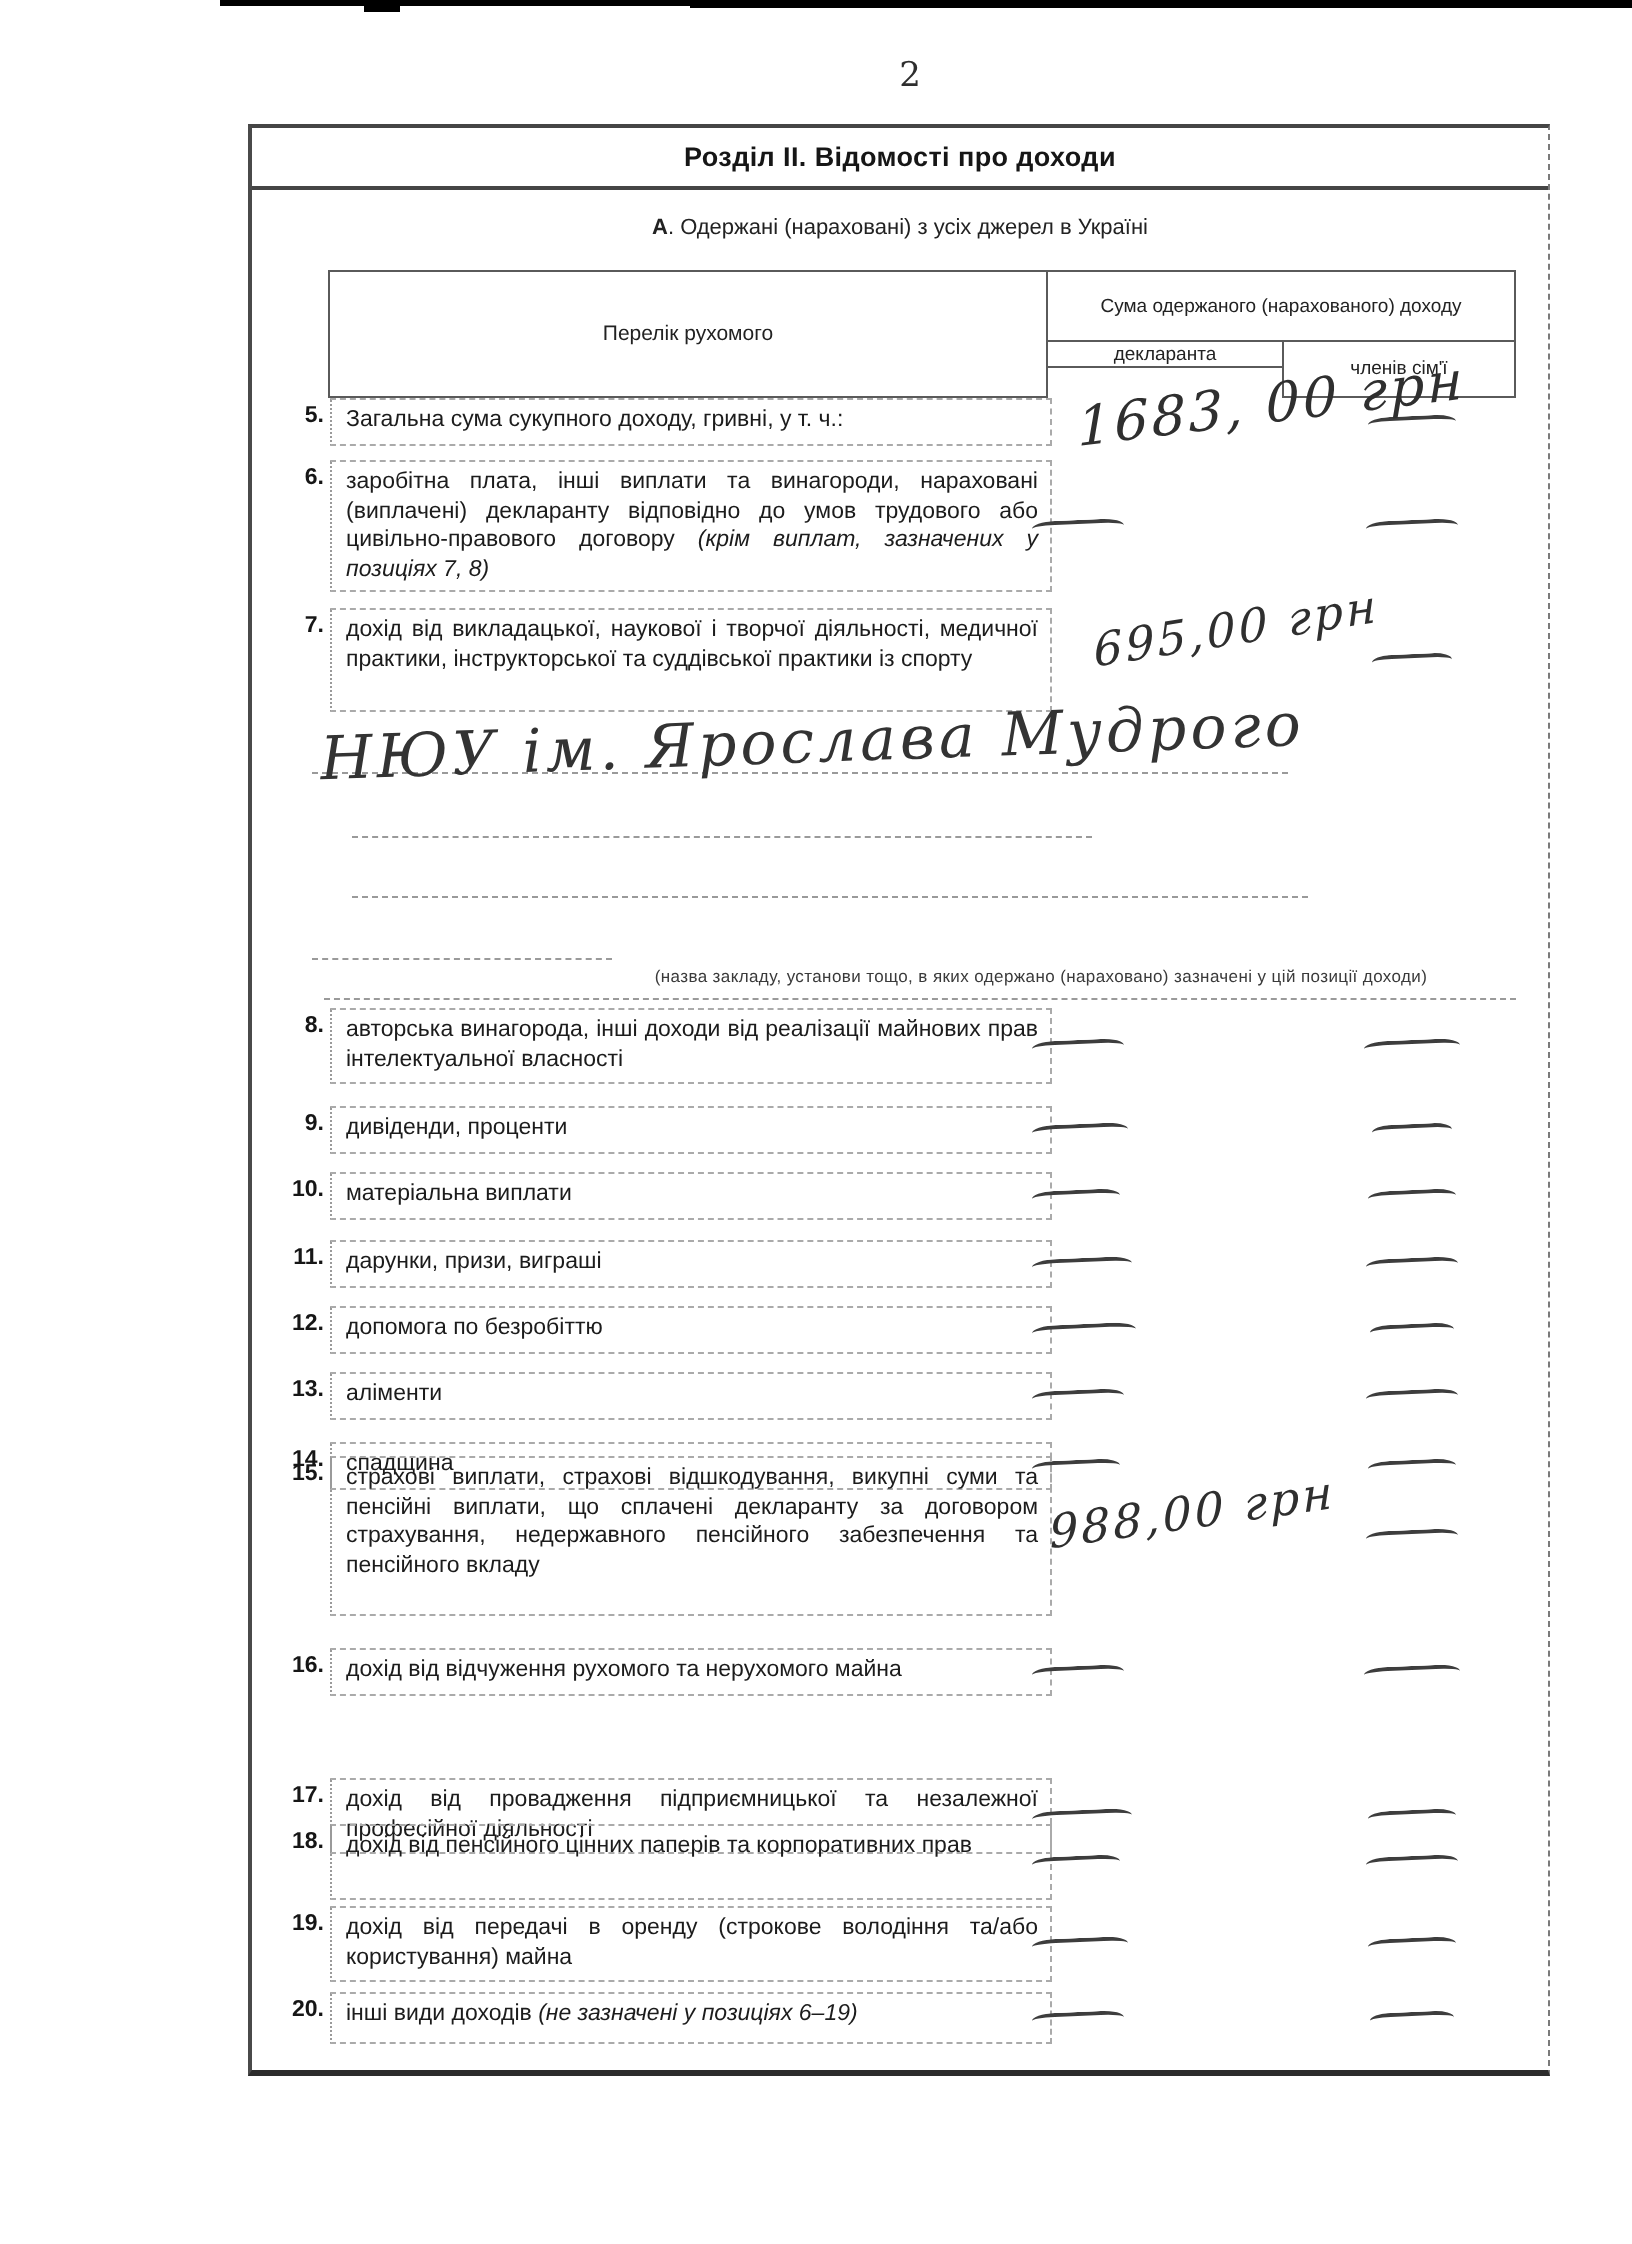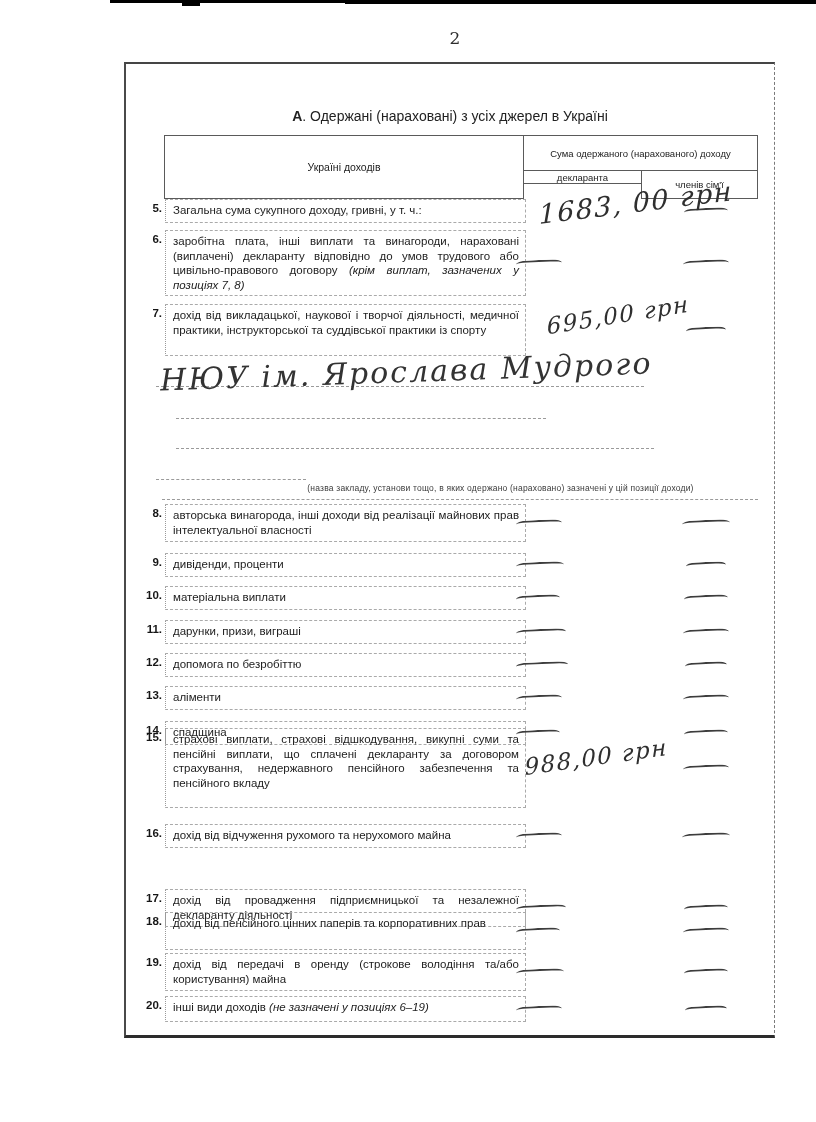--- a/index.html
+++ b/index.html
@@ -19,21 +19,21 @@
     position:absolute;left:124px;top:62px;width:648px;height:971px;
     border-left:2px solid #4a4a4a;border-right:1px dashed #7a7a7a;
     border-top:2px solid #454545;border-bottom:3px solid #2c2c2c;
   }
   #form-title{
     position:absolute;left:0;right:0;top:0;height:29px;border-bottom:2px solid #454545;
     display:flex;align-items:center;justify-content:center;
     font-weight:bold;font-size:13.5px;letter-spacing:.2px;color:#161616;
   }
   #subsection{
-    position:absolute;left:0;right:0;top:44px;text-align:center;font-size:14px;color:#222;
+    position:absolute;left:0;right:0;top:44px;text-align:center;font-size:11px;color:#222;
   }
   #subsection .ltr{font-weight:bold;}
   .ht-cell{
     position:absolute;border:1px solid #5a5a5a;display:flex;align-items:center;justify-content:center;
     text-align:center;color:#222;background:#fff;box-sizing:border-box;
   }
   #ht-left{left:38px;top:71px;width:360px;height:64px;font-size:10.5px;}
   #ht-sum{left:397px;top:71px;width:235px;height:36px;font-size:9.5px;padding:0 8px;}
   #ht-decl{left:397px;top:106px;width:119px;height:14px;font-size:9.5px;}
   #ht-fam{left:515px;top:106px;width:117px;height:29px;font-size:9.5px;}
@@ -66,37 +66,38 @@
     font-style:italic;font-size:30px;letter-spacing:2px;color:#333;
     transform:rotate(-2deg);white-space:nowrap;z-index:3;
   }
   .ruled{position:absolute;height:0;border-top:1px dashed #9a9a9a;}
   #ruled-1{left:30px;top:322px;width:488px;}
   #ruled-2{left:50px;top:354px;width:370px;}
   #ruled-3{left:50px;top:384px;width:478px;}
   #ruled-4{left:30px;top:415px;width:150px;}
   #ruled-caption{left:36px;top:435px;width:596px;}
   #institution-caption{
-    position:absolute;left:122px;top:419px;width:505px;text-align:center;
+    position:absolute;left:142px;top:419px;width:505px;text-align:center;
     font-size:8.5px;color:#3a3a3a;letter-spacing:.2px;
   }
 </style>
 </head>
 <body>
 
 <div class="topbar" id="topbar-main"></div>
 <div class="topbar" id="topbar-blob"></div>
 <div class="topbar" id="topbar-right"></div>
 
 <div id="page-number">2</div>
 
 <div id="form">
+  <div id="form-title">Розділ II. Відомості про доходи</div>
   <div id="subsection"><span class="ltr">А</span><span>. Одержані (нараховані) з усіх джерел в Україні</span></div>
 
-  <div class="ht-cell" id="ht-left">Україні доходів</div>
+  <div class="ht-cell" id="ht-left">Перелік рухомого</div>
   <div class="ht-cell" id="ht-sum">Сума одержаного (нарахованого) доходу</div>
   <div class="ht-cell" id="ht-decl">декларанта</div>
   <div class="ht-cell" id="ht-fam">членів сім'ї</div>
 
   <div id="rows">
       <div class="row" style="top: 135px; height: 24px;">
         <div class="row-num">5.</div>
         <div class="row-text">Загальна сума сукупного доходу, гривні, у т. ч.:</div>
         <div class="zone zone-decl"></div>
         <div class="hamount" style="left: 412px; top: -12px; font-size: 27px; transform: rotate(-7deg) skewX(-6deg);">1683, 00 грн</div>
@@ -207,21 +208,21 @@
         <div class="row-text">дохід від відчуження рухомого та нерухомого майна</div>
         <div class="zone zone-decl">
           <div class="hdash" style="width: 46px;"></div>
         </div>
         <div class="zone zone-fam">
           <div class="hdash" style="width: 48px;"></div>
         </div>
       </div>
       <div class="row" style="top: 825px; height: 38px;">
         <div class="row-num">17.</div>
-        <div class="row-text">дохід від провадження підприємницької та незалежної декларанту діяльності</div>
+        <div class="row-text">дохід від провадження підприємницької та незалежної професійної діяльності</div>
         <div class="zone zone-decl">
           <div class="hdash" style="width: 50px;"></div>
         </div>
         <div class="zone zone-fam">
           <div class="hdash" style="width: 44px;"></div>
         </div>
       </div>
       <div class="row" style="top: 848px; height: 38px;">
         <div class="row-num">18.</div>
         <div class="row-text">дохід від пенсійного цінних паперів та корпоративних прав</div>

